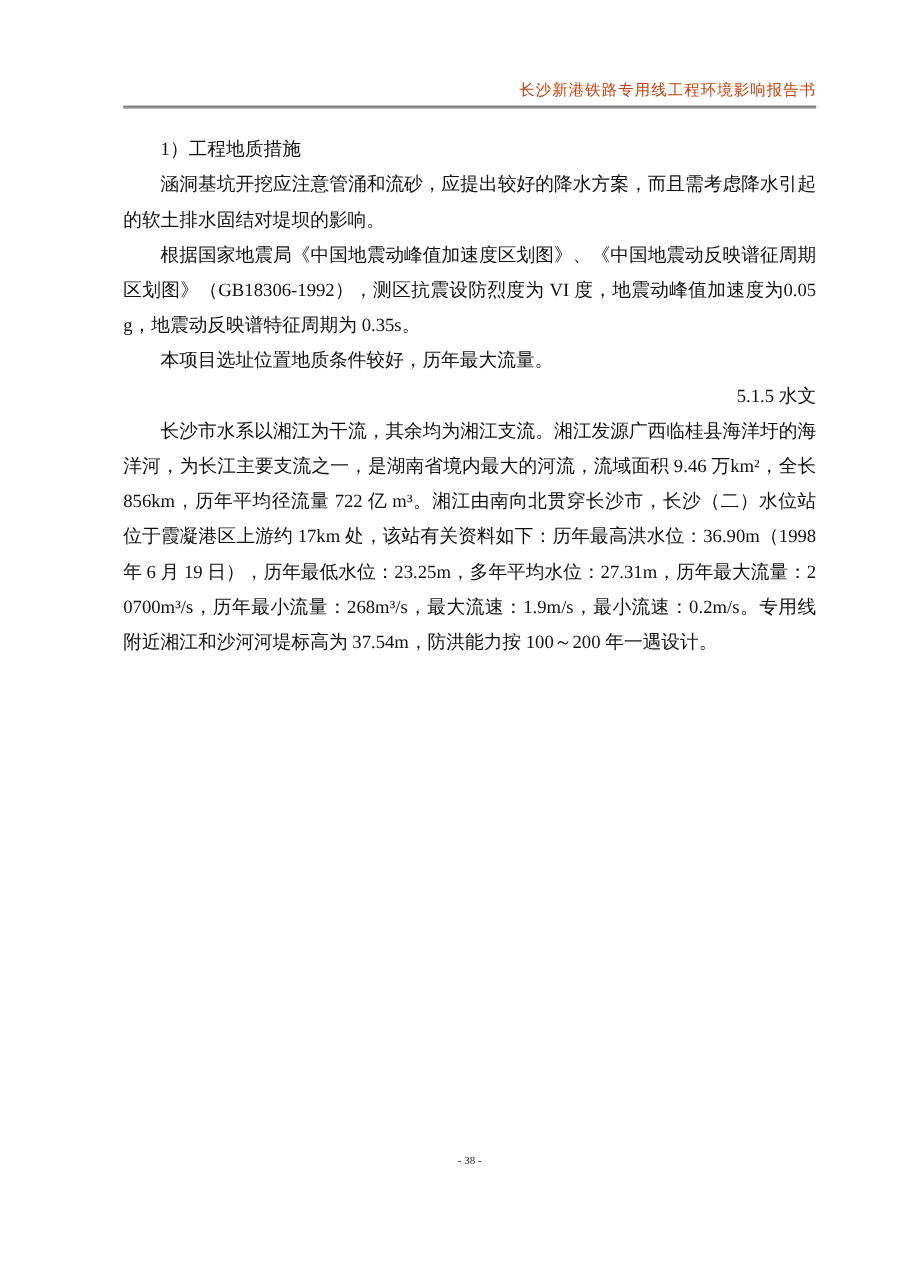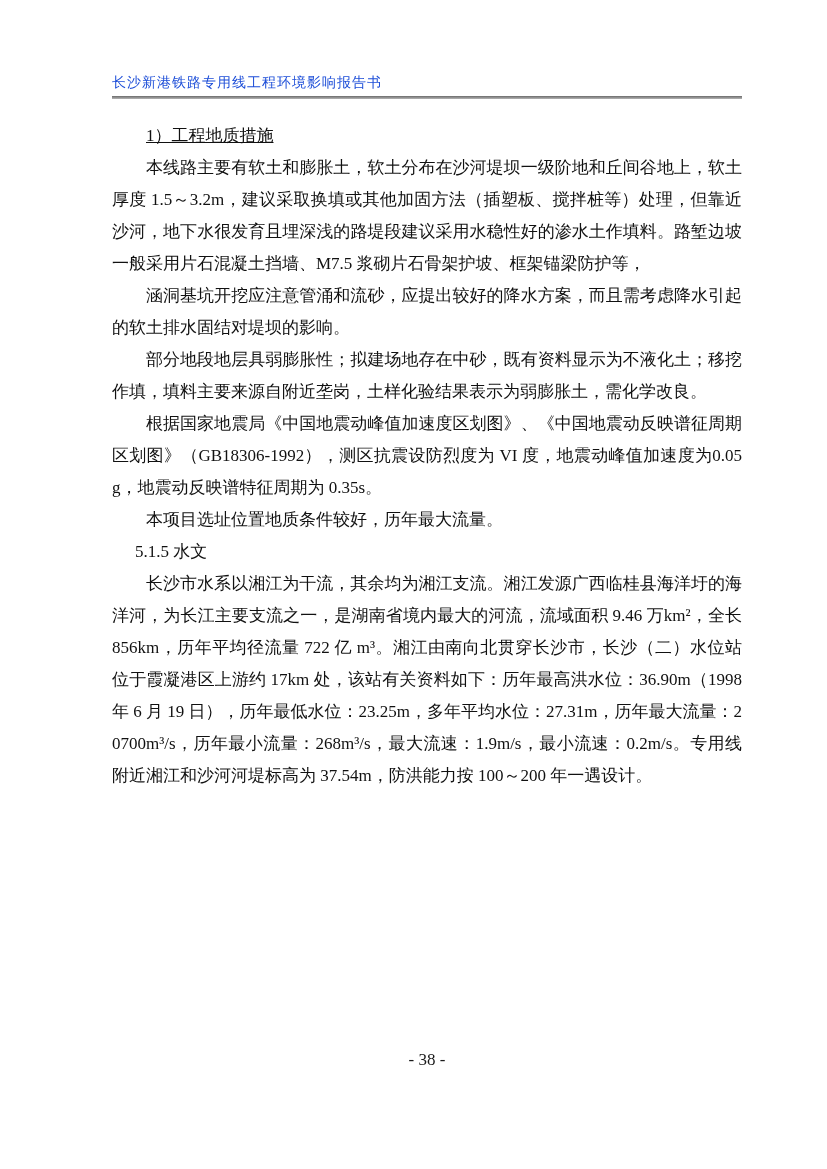--- a/index.html
+++ b/index.html
@@ -16,23 +16,24 @@
     font-family: "Liberation Serif", "DejaVu Serif", serif;
     color: #111111;
   }
   .header {
     position: absolute;
     left: 112px;
     width: 630px;
     top: 74px;
   }
   .header-title {
+    text-align: right;
     font-size: 14px;
     line-height: 18px;
-    color: #1d4ed8;
+    color: #c2410c;
     letter-spacing: 1px;
   }
   .header-rule {
     margin-top: 4px;
     height: 3px;
     background: linear-gradient(#6b6b6b, #b5b5b5);
   }
   .body-text {
     position: absolute;
     left: 112px;
@@ -44,52 +45,50 @@
   .body-text .p {
     margin: 0;
     text-align: justify;
     text-indent: 2em;
     word-break: break-all;
   }
   .body-text .h {
     margin: 0;
     text-indent: 2em;
     white-space: nowrap;
-    text-decoration: underline;
   }
   .body-text .h-section {
     margin: 0;
     text-indent: 1.35em;
     white-space: nowrap;
+    text-align: right;
   }
   .footer {
     position: absolute;
     left: 112px;
     width: 630px;
     top: 1050px;
     text-align: center;
-    font-size: 17px;
+    font-size: 10px;
     color: #1a1a1a;
   }
 </style>
 </head>
 <body>
 
 <div class="page">
 
   <div class="header">
     <div class="header-title">长沙新港铁路专用线工程环境影响报告书</div>
     <div class="header-rule"></div>
   </div>
 
   <div class="body-text">
     <p class="h">1）工程地质措施</p>
-    <p class="p">本线路主要有软土和膨胀土，软土分布在沙河堤坝一级阶地和丘间谷地上，软土厚度 1.5～3.2m，建议采取换填或其他加固方法（插塑板、搅拌桩等）处理，但靠近沙河，地下水很发育且埋深浅的路堤段建议采用水稳性好的渗水土作填料。路堑边坡一般采用片石混凝土挡墙、M7.5 浆砌片石骨架护坡、框架锚梁防护等，</p>
     <p class="p">涵洞基坑开挖应注意管涌和流砂，应提出较好的降水方案，而且需考虑降水引起的软土排水固结对堤坝的影响。</p>
-    <p class="p">部分地段地层具弱膨胀性；拟建场地存在中砂，既有资料显示为不液化土；移挖作填，填料主要来源自附近垄岗，土样化验结果表示为弱膨胀土，需化学改良。</p>
     <p class="p">根据国家地震局《中国地震动峰值加速度区划图》、《中国地震动反映谱征周期区划图》（GB18306-1992），测区抗震设防烈度为 VI 度，地震动峰值加速度为0.05g，地震动反映谱特征周期为 0.35s。</p>
     <p class="p">本项目选址位置地质条件较好，历年最大流量。</p>
     <p class="h-section">5.1.5  水文</p>
     <p class="p">长沙市水系以湘江为干流，其余均为湘江支流。湘江发源广西临桂县海洋圩的海洋河，为长江主要支流之一，是湖南省境内最大的河流，流域面积 9.46 万km²，全长 856km，历年平均径流量 722 亿 m³。湘江由南向北贯穿长沙市，长沙（二）水位站位于霞凝港区上游约 17km 处，该站有关资料如下：历年最高洪水位：36.90m（1998 年 6 月 19 日），历年最低水位：23.25m，多年平均水位：27.31m，历年最大流量：20700m³/s，历年最小流量：268m³/s，最大流速：1.9m/s，最小流速：0.2m/s。专用线附近湘江和沙河河堤标高为 37.54m，防洪能力按 100～200 年一遇设计。</p>
   </div>
 
   <div class="footer">
     <span>- 38 -</span>
   </div>
 

